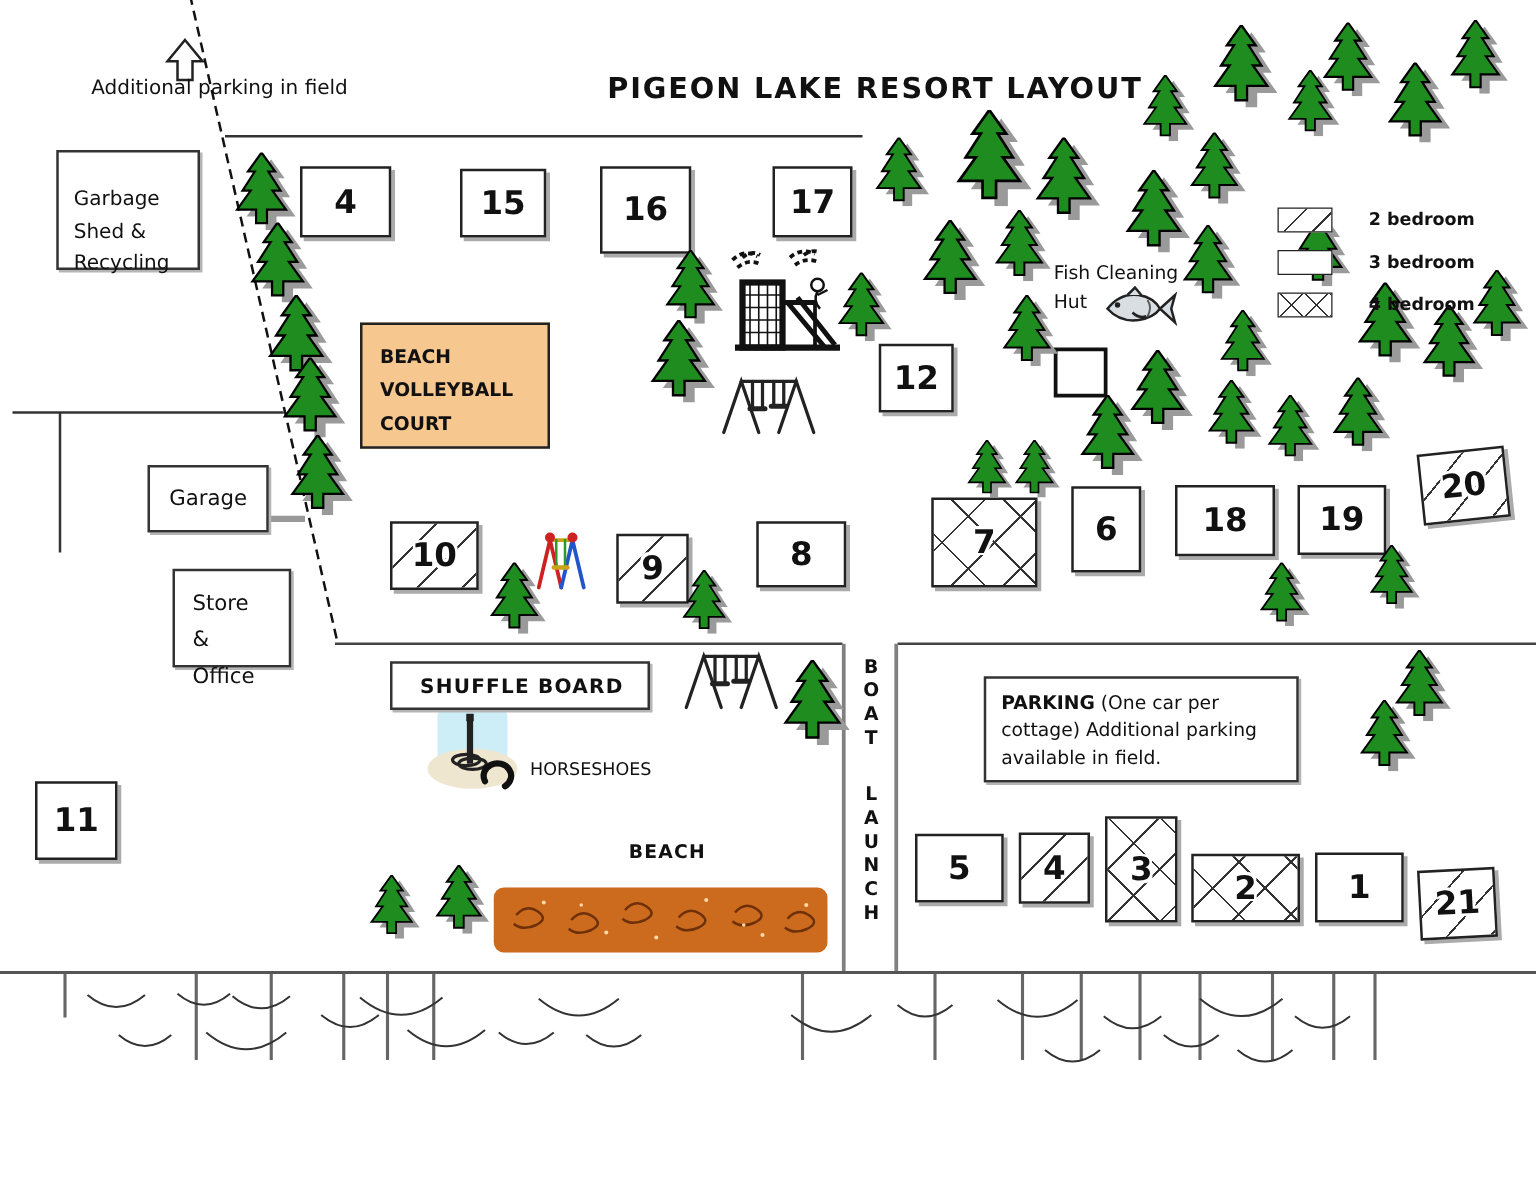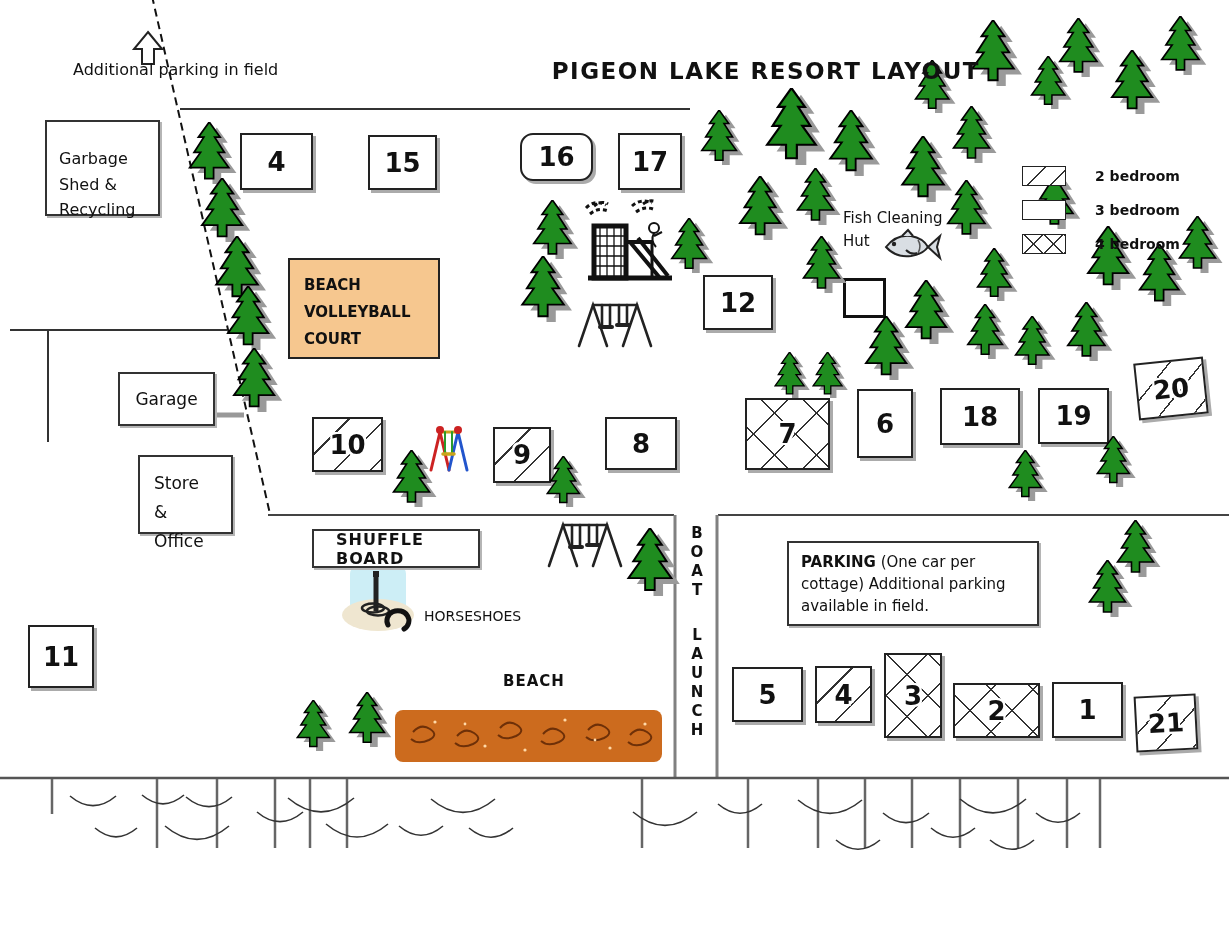--- a/index.html
+++ b/index.html
@@ -1,31 +1,31 @@
 <!DOCTYPE html>
 <html><head>
 <meta charset="utf-8">
 <style>
   html,body{margin:0;padding:0;background:#fff;}
   #map{position:relative;width:1229px;height:950px;background:#fff;overflow:hidden;
        font-family:"DejaVu Sans","Liberation Sans",sans-serif;color:#111;}
   svg.layer{position:absolute;left:0;top:0;z-index:1;}
   .abs{position:absolute;}
-  .title{left:420px;top:58px;width:560px;text-align:right;font-size:23px;font-weight:bold;
+  .title{left:420px;top:58px;width:560px;text-align:center;font-size:23px;font-weight:bold;
          letter-spacing:1.5px;z-index:5;}
   .note{left:73px;top:60px;font-size:16px;z-index:5;}
   .bldg{position:absolute;background:#fff;border:2px solid #333;box-shadow:2px 2px 0 #b5b5b5;
         z-index:3;font-size:16px;box-sizing:border-box;}
   .garbage{left:45px;top:120px;width:115px;height:96px;padding:24px 0 0 12px;line-height:1.6;}
   .garage{left:118px;top:372px;width:97px;height:54px;display:flex;align-items:center;
           justify-content:center;font-size:17px;}
   .store{left:138px;top:455px;width:95px;height:79px;padding:12px 16px 0 14px;line-height:1.7;font-size:17px;}
   .volley{left:288px;top:258px;width:152px;height:101px;background:#f6c78f;border:2px solid #222;
           box-shadow:none;padding:12px 0 0 14px;font-weight:bold;font-size:15px;line-height:1.8;}
-  .shuffle{left:312px;top:529px;width:168px;height:39px;display:flex;align-items:center;
+  .shuffle{left:312px;top:529px;width:208px;height:39px;display:flex;align-items:center;
            padding-left:22px;font-weight:bold;letter-spacing:1px;}
   .fishhut{left:843px;top:278px;width:43px;height:40px;border:3px solid #111;box-shadow:none;}
   .parkingbox{left:787px;top:541px;width:252px;height:85px;padding:9px 12px;font-size:15px;line-height:1.45;}
   .fishlabel{left:843px;top:207px;width:115px;font-size:15px;line-height:1.55;z-index:5;}
   .hslabel{left:424px;top:608px;font-size:14px;font-weight:normal;z-index:5;}
   .beachlabel{left:503px;top:672px;font-size:15px;font-weight:bold;letter-spacing:1px;z-index:5;}
   .boatcol{left:676px;top:524px;width:42px;display:flex;flex-direction:column;align-items:center;
            z-index:4;font-size:15px;font-weight:bold;line-height:19px;}
   .wordgap{height:26px;}
   .cottage{position:absolute;background:#fff;border:2px solid #222;box-shadow:3px 3px 0 #ababab;
@@ -259,27 +259,27 @@
     <path d="M38 12 q4 6 0 13" fill="none" stroke="#555" stroke-width="1.5"></path>
     <circle cx="14" cy="16" r="2.2" fill="#222"></circle>
   </svg>
 
 <div class="cottage " title="3 bedroom" style="left: 240px; top: 133px; width: 73px; height: 57px;">
       <span>4</span>
     </div>
     <div class="cottage " title="3 bedroom" style="left: 368px; top: 135px; width: 69px; height: 55px;">
       <span>15</span>
     </div>
-    <div class="cottage " title="3 bedroom" style="left: 520px; top: 133px; width: 73px; height: 48px; border-radius: 13px;">
+    <div class="cottage " title="3 bedroom" style="left: 480px; top: 133px; width: 73px; height: 70px;">
       <span>16</span>
     </div>
     <div class="cottage " title="3 bedroom" style="left: 618px; top: 133px; width: 64px; height: 57px;">
       <span>17</span>
     </div>
-    <div class="cottage " title="3 bedroom" style="left: 703px; top: 275px; width: 70px; height: 55px; justify-content: center;">
+    <div class="cottage " title="3 bedroom" style="left: 703px; top: 275px; width: 60px; height: 55px; justify-content: center;">
       <span>12</span>
     </div>
     <div class="cottage c-diag" title="2 bedroom" style="left: 312px; top: 417px; width: 71px; height: 55px;">
       <span>10</span>
     </div>
     <div class="cottage c-diag" title="2 bedroom" style="left: 493px; top: 427px; width: 58px; height: 56px;">
       <span>9</span>
     </div>
     <div class="cottage " title="3 bedroom" style="left: 605px; top: 417px; width: 72px; height: 53px;">
       <span>8</span>

